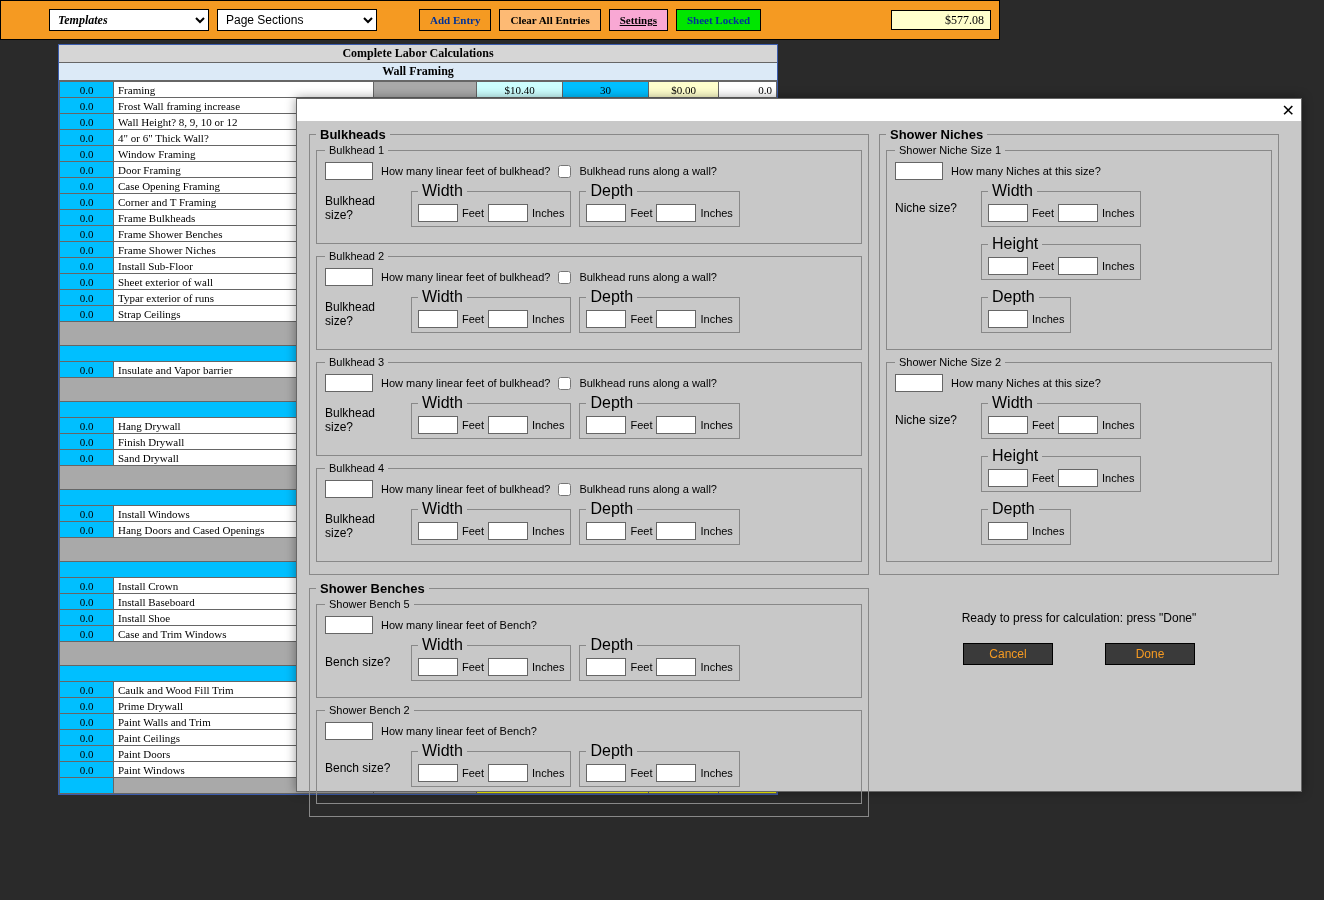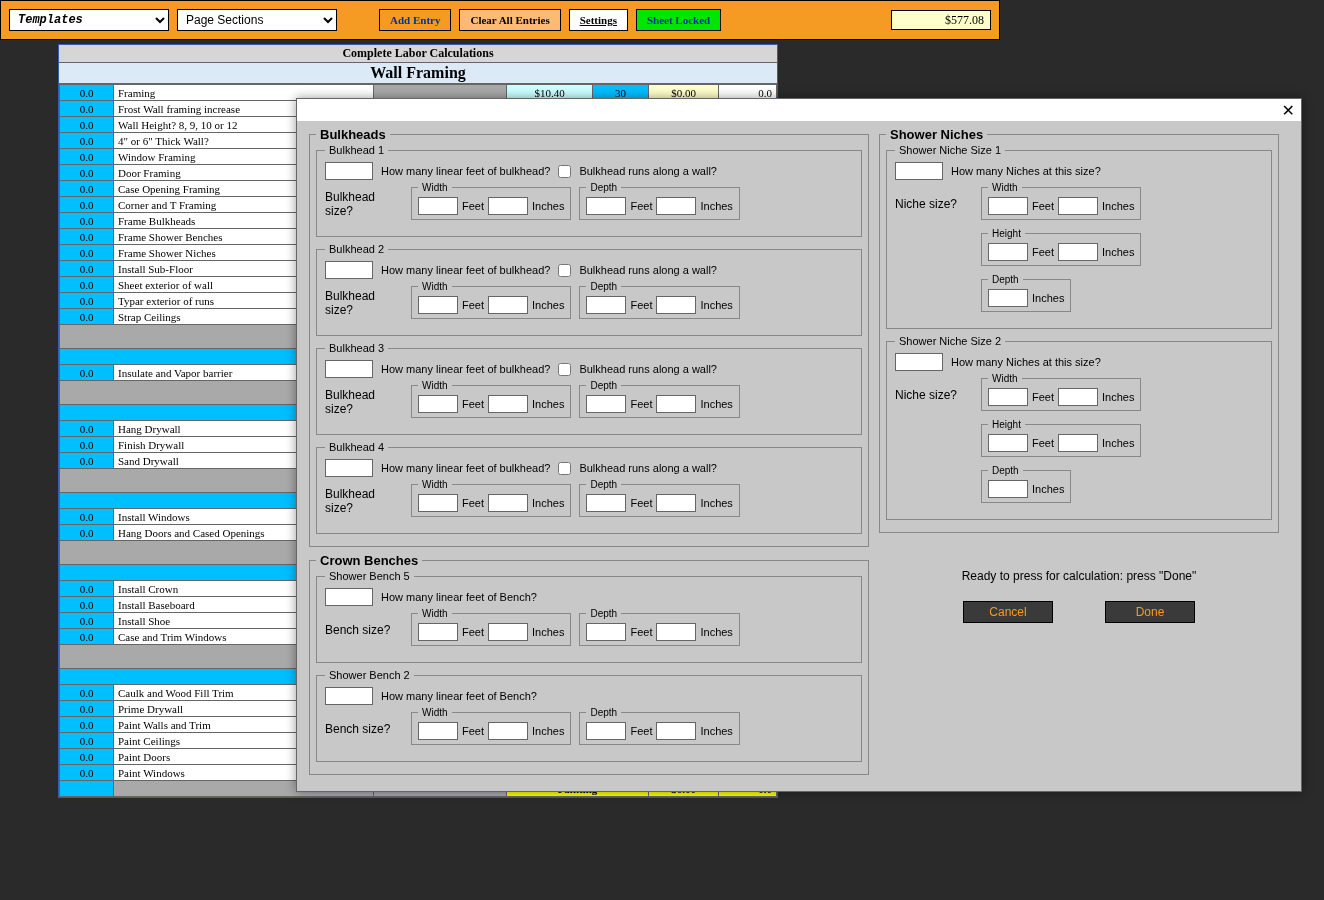--- a/index.html
+++ b/index.html
@@ -1,40 +1,40 @@
 <!DOCTYPE html>
 <html><head>
 <meta charset="utf-8">
 <style>
 * { box-sizing: border-box; margin: 0; padding: 0; }
 body { background: #2a2a2a; font-family: Arial, sans-serif; font-size: 12px; width: 1324px; height: 900px; overflow: hidden; position: relative; }
 
 
 .toolbar { background: #f59a22; height: 40px; width: 1000px; display: flex; align-items: center; padding: 0 8px; gap: 8px; border: 1px solid #000; }
 .toolbar select { height: 22px; font-size: 12px; border: 1px solid #000; background: #fff; }
-.templates-sel { width: 160px; font-style: italic; font-weight: bold; font-family: Liberation Mono, monospace; font-size: 14px; padding-left: 4px; }
+.templates-sel { width: 160px; font-style: italic; font-weight: bold; font-family: Liberation Serif, serif; font-size: 14px; padding-left: 4px; margin-left: 40px; }
 .pagesec-sel { width: 160px; padding-left: 4px; }
 .tbtn { height: 22px; padding: 0 10px; border: 1px solid #000; font-size: 11px; font-weight: bold; cursor: pointer; font-family: "Times New Roman", serif; }
 .add-entry { background: #f59a22; color: #003399; margin-left: 34px; }
 .clear-entries { background: #fdba74; color: #000; }
-.settings-btn { background: #ffffff; color: #000; text-decoration: underline; }
+.settings-btn { background: #f9a8d4; color: #000; text-decoration: underline; }
 .sheet-locked { background: #00e600; color: #003399; }
 .total-box { background: #ffffcc; border: 1px solid #000; width: 100px; height: 20px; text-align: right; padding: 2px 6px; font-family: "Times New Roman", serif; font-size: 12px; margin-left: auto; }
 
 
 .sheet { position: absolute; top: 44px; left: 58px; width: 720px; background: #b0c4de; border: 1px solid #3b5cad; }
 .sheet-head { background: #d6d6d6; text-align: center; font-weight: bold; font-size: 12px; padding: 1px 0; font-family: "Times New Roman", serif; border-bottom: 1px solid #666; }
-.section-head { background: #dceaf7; text-align: center; font-weight: bold; font-size: 16px; padding: 1px 0; font-family: "Times New Roman", serif; border-bottom: 1px solid #666; }
+.section-head { background: #dceaf7; text-align: center; font-weight: bold; font-size: 12px; padding: 1px 0; font-family: "Times New Roman", serif; border-bottom: 1px solid #666; }
 table.rows { border-collapse: collapse; width: 100%; }
 table.rows td { border: 1px solid #666; font-size: 11px; padding: 1px 4px; height: 16px; font-family: "Times New Roman", serif; white-space: nowrap; overflow: hidden; }
 td.c0 { width: 54px; background: #00bfff; text-align: center; }
 td.c1 { width: 260px; background: #fff; }
 td.cpad { background: #a9a9a9; }
 td.c2 { width: 86px; background: #ccffff; text-align: center; }
-td.c3 { width: 56px; background: #00bfff; text-align: center; }
+td.c3 { width: 86px; background: #00bfff; text-align: center; }
 td.c4 { width: 70px; background: #ffffcc; text-align: center; }
 td.c5 { width: 58px; background: #fff; text-align: right; }
 tr.spacer td { background: #a9a9a9; height: 24px; border-left: 1px solid #666; border-right: 1px solid #666; }
 tr.subhead td { background: #00bfff; text-align: center; font-weight: bold; }
 tr.totalrow td.tc0 { background: #00bfff; width: 54px; }
 tr.totalrow td.tc1 { background: #a9a9a9; }
 tr.totalrow td.tpad { background: #a9a9a9; }
 tr.totalrow td.tlabel { background: #ffff00; text-align: center; font-weight: bold; }
 tr.totalrow td.tval { background: #ffff00; text-align: center; font-weight: bold; }
 tr.totalrow td.tval2 { background: #ffff00; text-align: right; font-weight: bold; }
@@ -53,21 +53,21 @@
 fieldset.outer { padding: 2px 6px 6px 6px; }
 legend { font-size: 13px; font-weight: bold; padding: 0 4px; }
 fieldset.inner legend { font-weight: normal; font-size: 11px; }
 .row { display: flex; align-items: center; gap: 8px; margin: 2px 0; font-size: 11px; }
 .txtinput { width: 48px; height: 18px; border: 1px solid #666; background: #fff; }
 .txtinput-sm { width: 40px; }
 .chk { width: 13px; height: 13px; }
 .sizelabel { width: 78px; font-size: 12px; }
 .dimgroup { display: flex; gap: 8px; }
 fieldset.dim { display: inline-flex; align-items: center; gap: 4px; padding: 4px 6px; border: 1px solid #888; }
-fieldset.dim legend { font-size: 10px; font-weight: normal; }
+fieldset.dim legend { font-size: 16px; font-weight: normal; }
 .unitlbl { font-size: 11px; }
 
 .ready-msg { text-align: center; font-size: 12px; margin: 36px 0 18px 0; }
 .dlg-buttons { display: flex; justify-content: center; gap: 52px; }
 .dlg-btn { width: 90px; height: 22px; background: #3a3a3a; color: #f59a22; border: 1px solid #000; font-size: 12px; cursor: pointer; }
 </style>
 </head>
 <body>
 
 <div class="toolbar">
@@ -524,21 +524,21 @@
                     <span class="unitlbl">Feet</span>
           <input class="txtinput txtinput-sm" style="">
                     <span class="unitlbl">Inches</span>
         </fieldset>
       </div>
     </div>
             </fieldset>
           </div>
       </fieldset>
       <fieldset class="outer">
-        <legend>Crown Benches</legend>
+        <legend>Shower Benches</legend>
         <div id="benches">
             <fieldset class="inner">
               <legend>Shower Bench 5</legend>
     <div class="row">
       <input class="txtinput" style="">
       <span>How many linear feet of Bench?</span>
     </div>
     <div class="row">
       <span class="sizelabel">Bench size?</span>
       <div class="dimgroup">

